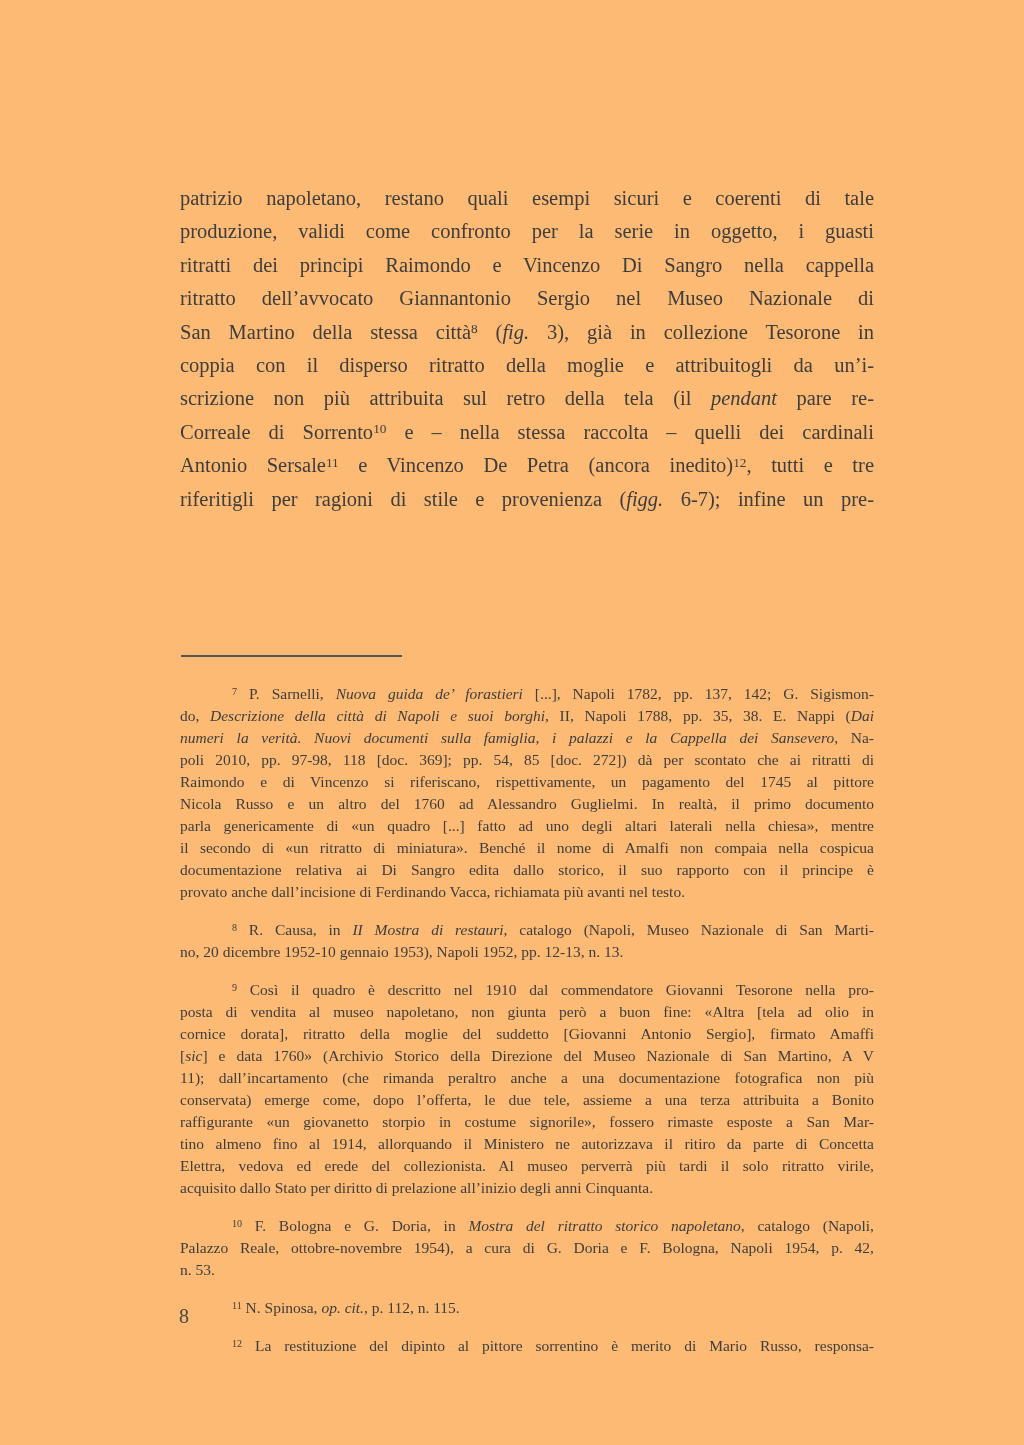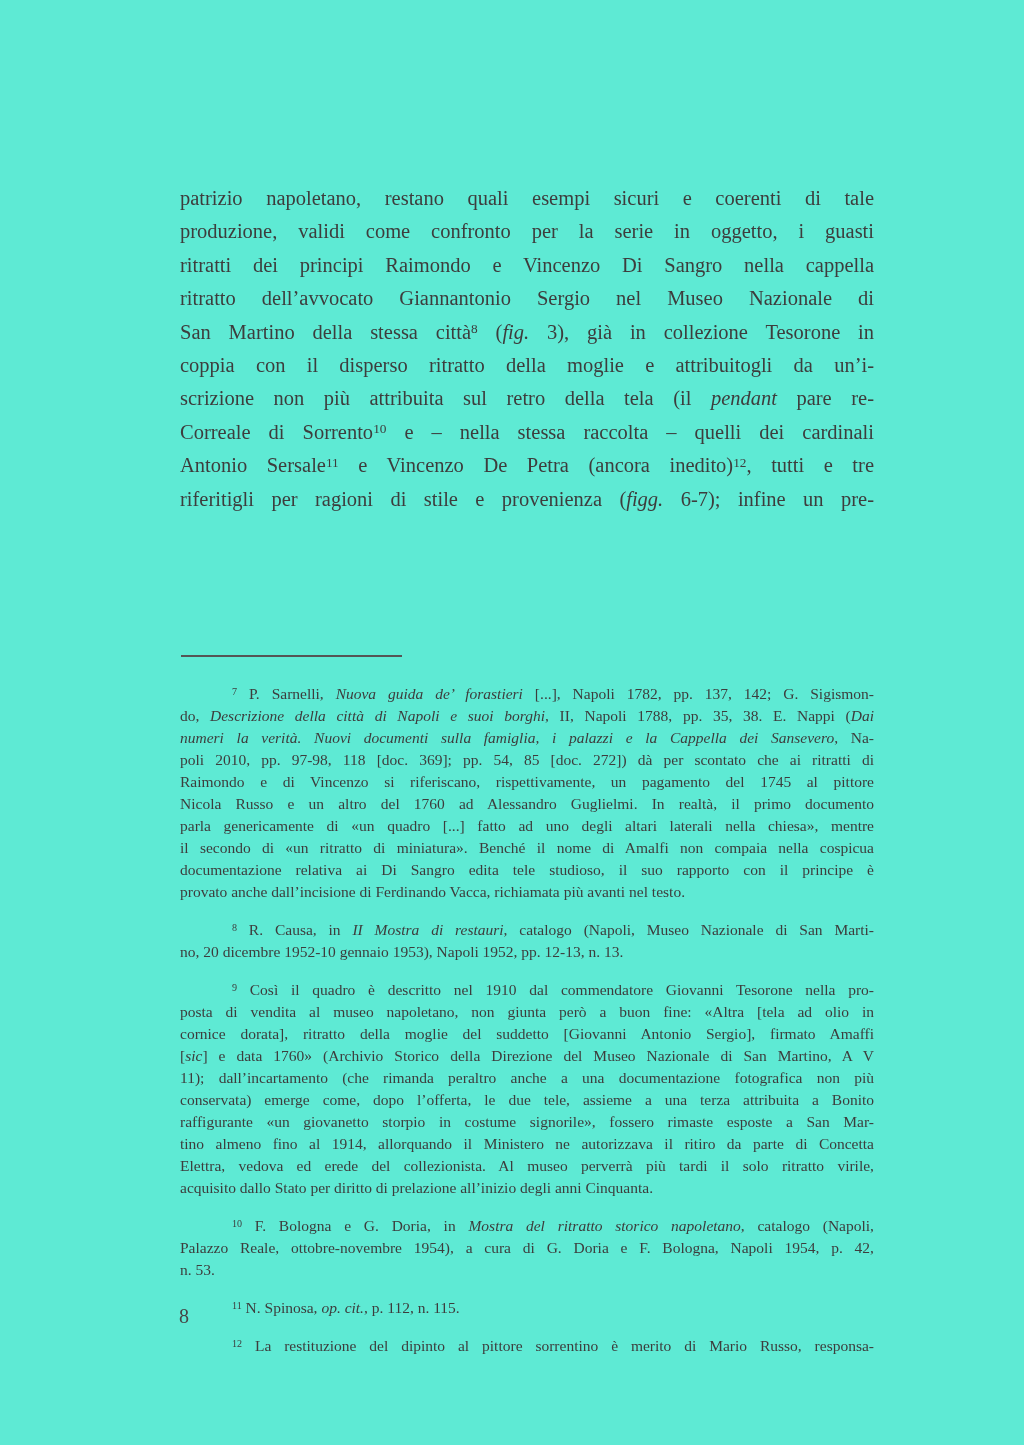--- a/index.html
+++ b/index.html
@@ -60,21 +60,21 @@
   .page-number {
     position: absolute;
     left: 179px; top: 1305px;
     font-size: 20px;
     color: #474747;
   }
 </style>
 </head>
 <body>
 
-<div class="page" style="color: rgb(61, 61, 61); background: #5eead4;">
+<div class="page" style="color: rgb(61, 61, 61); background: #fdba74;">
 
   <div class="body-text">
       <div class="tline"><span>patrizio napoletano, restano quali esempi sicuri e coerenti di tale</span></div>
       <div class="tline"><span>produzione, validi come confronto per la serie in oggetto, i guasti</span></div>
       <div class="tline"><span>ritratti dei principi Raimondo e Vincenzo Di Sangro nella cappella</span></div>
       <div class="tline"><span>ritratto dell’avvocato Giannantonio Sergio nel Museo Nazionale di</span></div>
       <div class="tline"><span>San Martino della stessa città</span><sup>8</sup><span> (</span><span class="it">fig.</span><span> 3), già in collezione Tesorone in</span></div>
       <div class="tline"><span>coppia con il disperso ritratto della moglie e attribuitogli da un’i-</span></div>
       <div class="tline"><span>scrizione non più attribuita sul retro della tela (il </span><span class="it">pendant</span><span> pare re-</span></div>
       <div class="tline"><span>Correale di Sorrento</span><sup>10</sup><span> e – nella stessa raccolta – quelli dei cardinali</span></div>
@@ -87,21 +87,21 @@
   <div class="fn-block">
     <div>
         <div class="tline ind"><sup>7</sup><span> P. Sarnelli, </span><span class="it">Nuova guida de’ forastieri</span><span> [...], Napoli 1782, pp. 137, 142; G. Sigismon-</span></div>
         <div class="tline"><span>do, </span><span class="it">Descrizione della città di Napoli e suoi borghi</span><span>, II, Napoli 1788, pp. 35, 38. E. Nappi (</span><span class="it">Dai</span></div>
         <div class="tline"><span class="it">numeri la verità. Nuovi documenti sulla famiglia, i palazzi e la Cappella dei Sansevero</span><span>, Na-</span></div>
         <div class="tline"><span>poli 2010, pp. 97-98, 118 [doc. 369]; pp. 54, 85 [doc. 272]) dà per scontato che ai ritratti di</span></div>
         <div class="tline"><span>Raimondo e di Vincenzo si riferiscano, rispettivamente, un pagamento del 1745 al pittore</span></div>
         <div class="tline"><span>Nicola Russo e un altro del 1760 ad Alessandro Guglielmi. In realtà, il primo documento</span></div>
         <div class="tline"><span>parla genericamente di «un quadro [...] fatto ad uno degli altari laterali nella chiesa», mentre</span></div>
         <div class="tline"><span>il secondo di «un ritratto di miniatura». Benché il nome di Amalfi non compaia nella cospicua</span></div>
-        <div class="tline"><span>documentazione relativa ai Di Sangro edita tele studioso, il suo rapporto con il principe è</span></div>
+        <div class="tline"><span>documentazione relativa ai Di Sangro edita dallo storico, il suo rapporto con il principe è</span></div>
         <div class="tline last"><span>provato anche dall’incisione di Ferdinando Vacca, richiamata più avanti nel testo.</span></div>
       </div>
     <div>
         <div class="tline ind"><sup>8</sup><span> R. Causa, in </span><span class="it">II Mostra di restauri</span><span>, catalogo (Napoli, Museo Nazionale di San Marti-</span></div>
         <div class="tline last"><span>no, 20 dicembre 1952-10 gennaio 1953), Napoli 1952, pp. 12-13, n. 13.</span></div>
       </div>
     <div>
         <div class="tline ind"><sup>9</sup><span> Così il quadro è descritto nel 1910 dal commendatore Giovanni Tesorone nella pro-</span></div>
         <div class="tline"><span>posta di vendita al museo napoletano, non giunta però a buon fine: «Altra [tela ad olio in</span></div>
         <div class="tline"><span>cornice dorata], ritratto della moglie del suddetto [Giovanni Antonio Sergio], firmato Amaffi</span></div>

